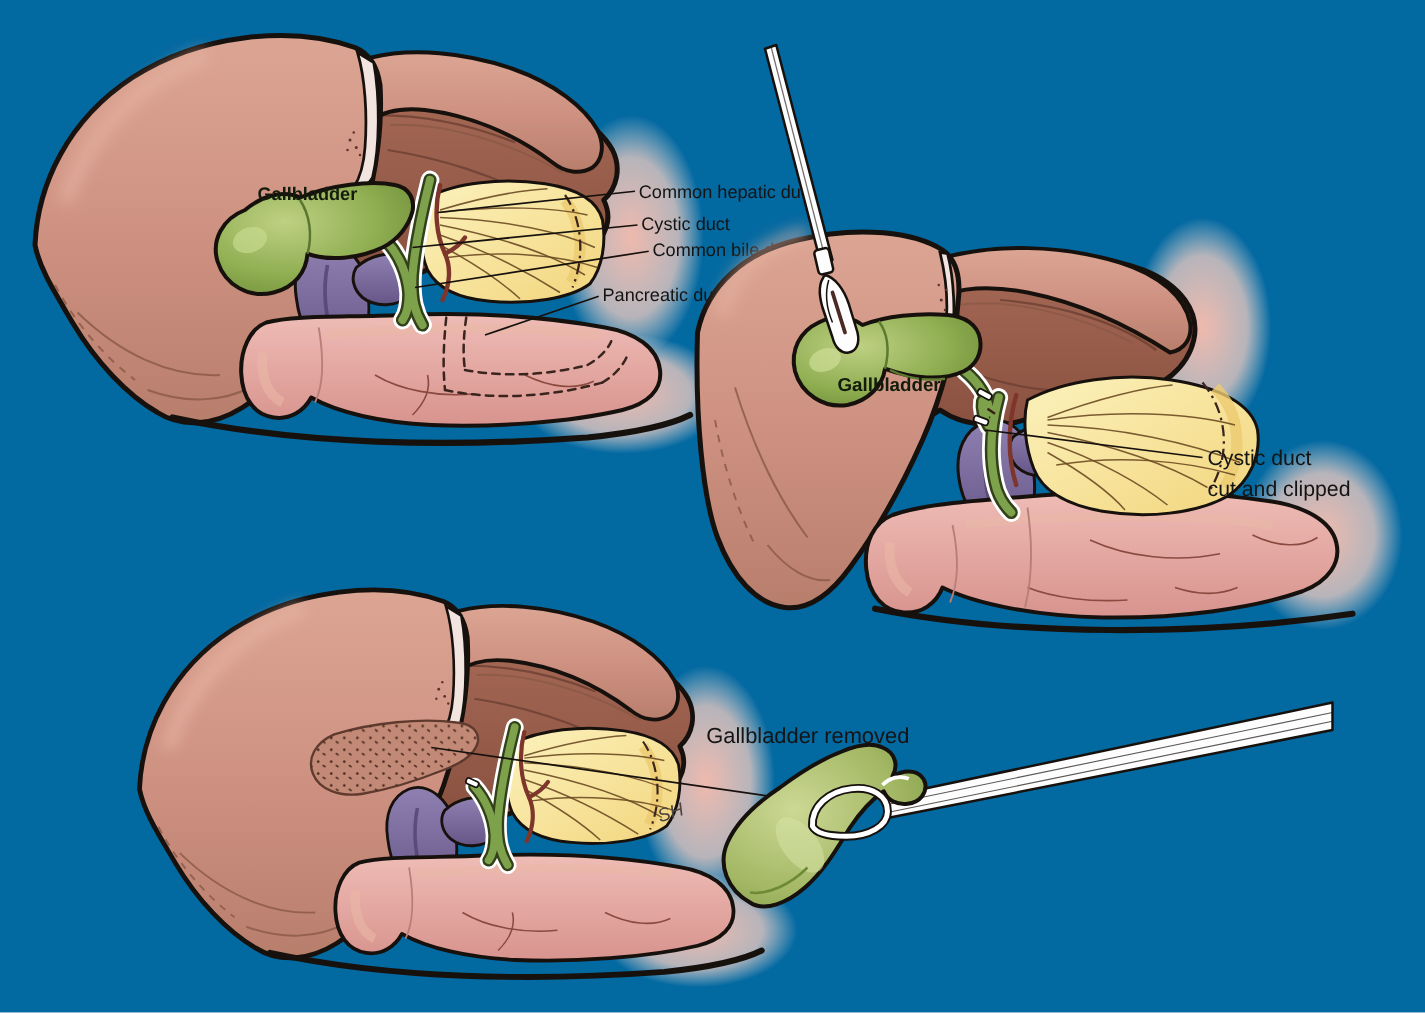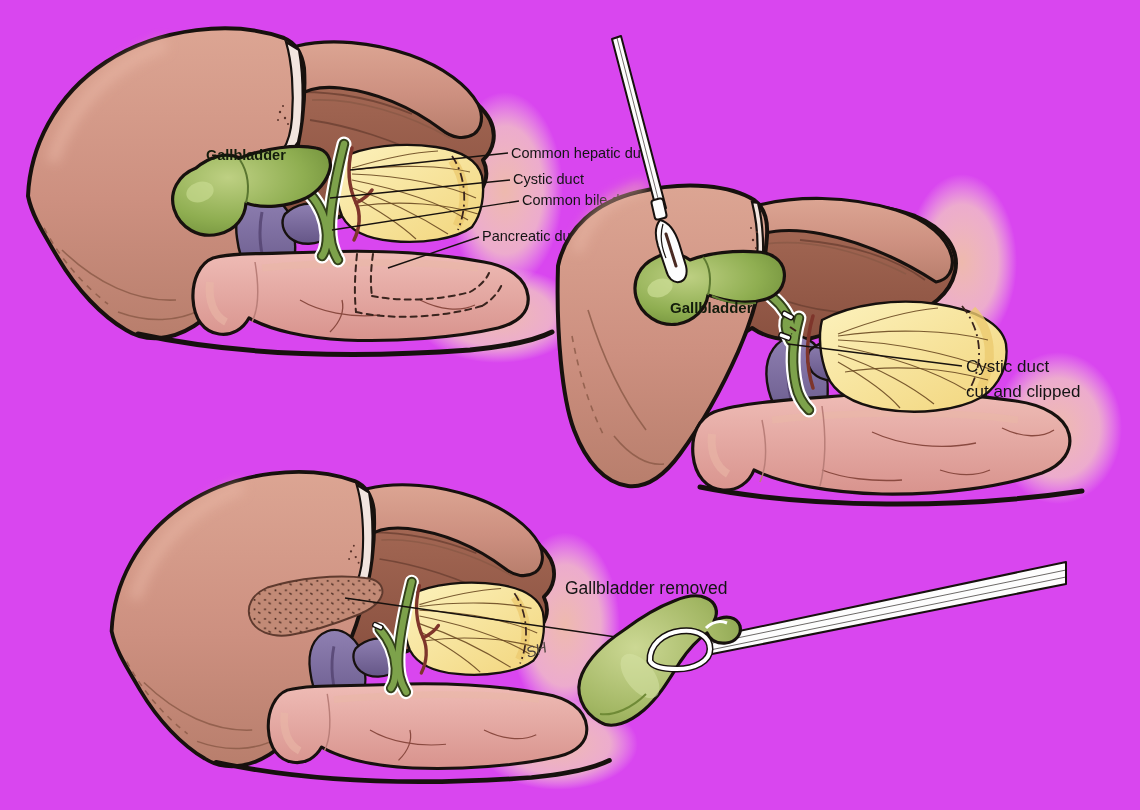--- a/index.html
+++ b/index.html
@@ -1,16 +1,16 @@
 <!DOCTYPE html>
 <html><head>
 <meta charset="utf-8">
 <style>
   html,body{margin:0;padding:0;background:#ffffff;}
-  #figure{position:relative;width:1140px;height:810px;background:#d946ef;overflow:hidden;}
+  #figure{position:relative;width:1140px;height:810px;background:#0369a1;overflow:hidden;}
   svg{display:block;}
   text{font-family:"Liberation Sans",sans-serif;fill:#141414;}
   .lbl{font-size:14.5px;}
   .cap{font-size:17px;}
   .cap2{font-size:17.5px;}
   .bold{font-weight:bold;font-size:14.5px;fill:#131c0c;}
   .bold2{font-weight:bold;font-size:15px;fill:#131c0c;}
   .sig{font-size:15px;font-style:italic;fill:#4e4440;}
   .o4{stroke:#17110e;stroke-width:4;stroke-linejoin:round;stroke-linecap:round;}
   .o3{stroke:#17110e;stroke-width:3.2;stroke-linejoin:round;stroke-linecap:round;}

